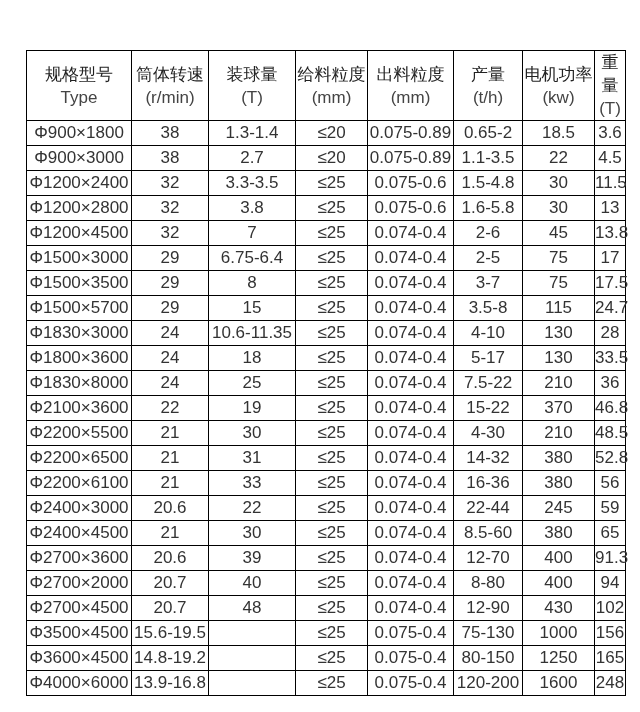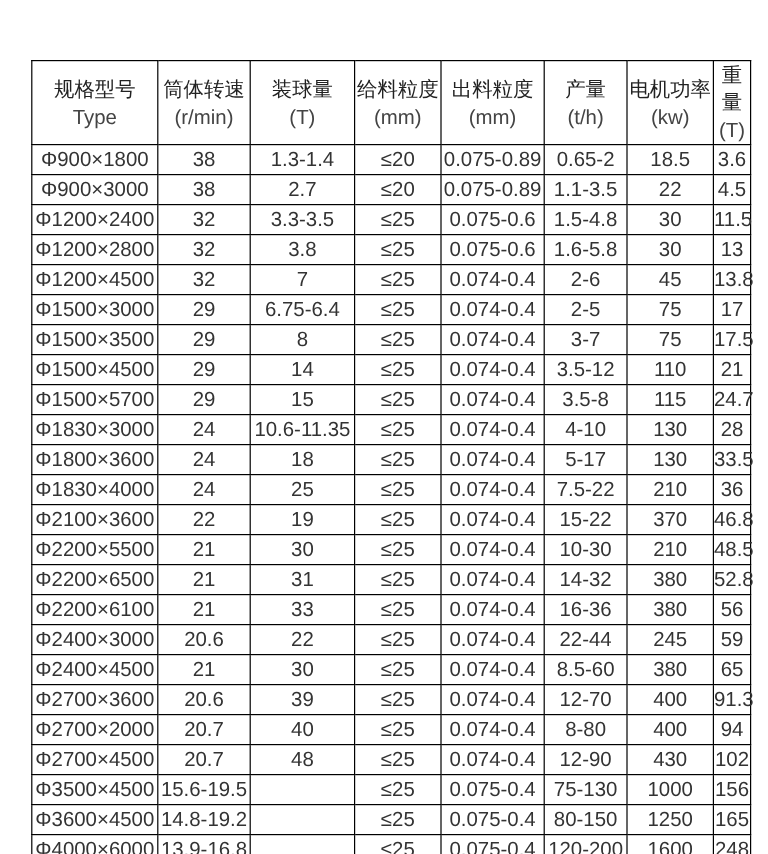--- a/index.html
+++ b/index.html
@@ -129,30 +129,20 @@
         <td>Φ1500×3500</td>
         <td>29</td>
         <td>8</td>
         <td>≤25</td>
         <td>0.074-0.4</td>
         <td>3-7</td>
         <td>75</td>
         <td>17.5</td>
       </tr>
       <tr>
-        <td>Φ1500×4500</td>
-        <td>29</td>
-        <td>14</td>
-        <td>≤25</td>
-        <td>0.074-0.4</td>
-        <td>3.5-12</td>
-        <td>110</td>
-        <td>21</td>
-      </tr>
-      <tr>
         <td>Φ1500×5700</td>
         <td>29</td>
         <td>15</td>
         <td>≤25</td>
         <td>0.074-0.4</td>
         <td>3.5-8</td>
         <td>115</td>
         <td>24.7</td>
       </tr>
       <tr>
@@ -169,21 +159,21 @@
         <td>Φ1800×3600</td>
         <td>24</td>
         <td>18</td>
         <td>≤25</td>
         <td>0.074-0.4</td>
         <td>5-17</td>
         <td>130</td>
         <td>33.5</td>
       </tr>
       <tr>
-        <td>Φ1830×4000</td>
+        <td>Φ1830×8000</td>
         <td>24</td>
         <td>25</td>
         <td>≤25</td>
         <td>0.074-0.4</td>
         <td>7.5-22</td>
         <td>210</td>
         <td>36</td>
       </tr>
       <tr>
         <td>Φ2100×3600</td>
@@ -194,21 +184,21 @@
         <td>15-22</td>
         <td>370</td>
         <td>46.8</td>
       </tr>
       <tr>
         <td>Φ2200×5500</td>
         <td>21</td>
         <td>30</td>
         <td>≤25</td>
         <td>0.074-0.4</td>
-        <td>10-30</td>
+        <td>4-30</td>
         <td>210</td>
         <td>48.5</td>
       </tr>
       <tr>
         <td>Φ2200×6500</td>
         <td>21</td>
         <td>31</td>
         <td>≤25</td>
         <td>0.074-0.4</td>
         <td>14-32</td>

